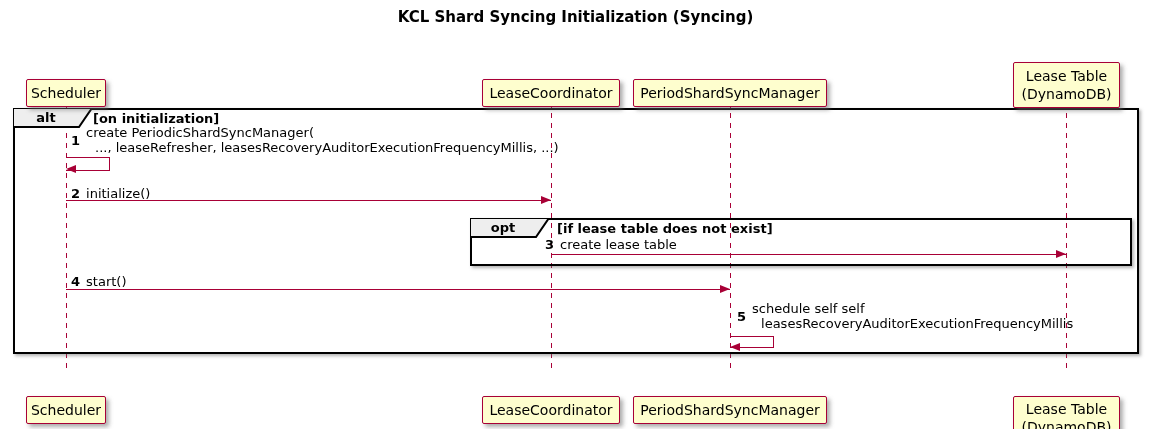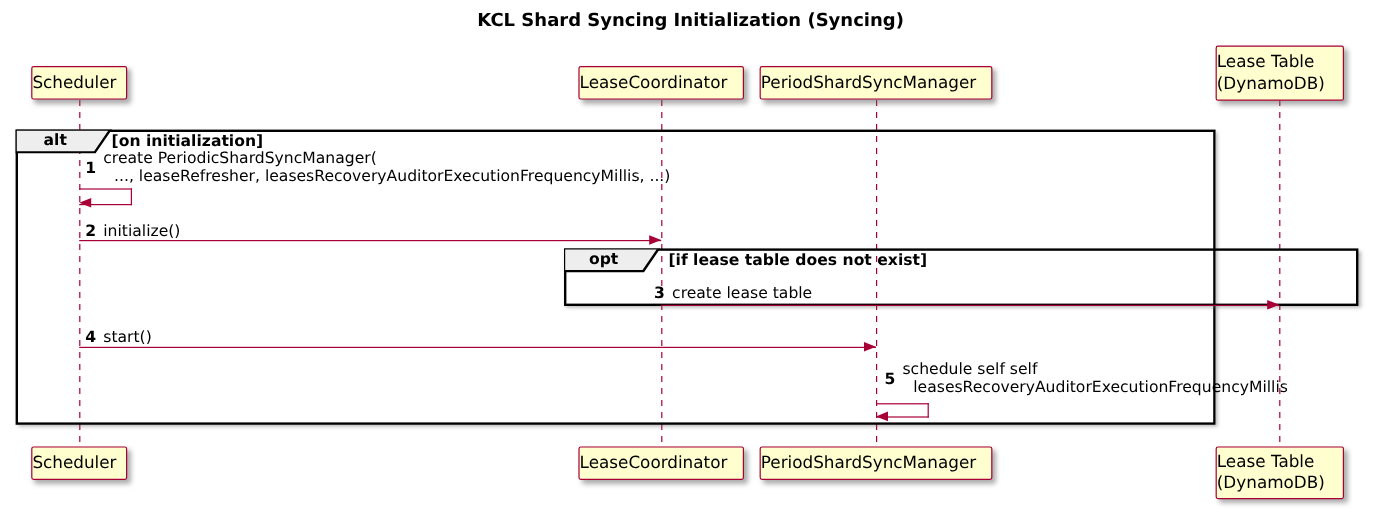--- a/index.html
+++ b/index.html
@@ -16,22 +16,22 @@
 
   .title{position:absolute;top:8px;left:0;width:100%;text-align:center;
          font-size:15px;font-weight:bold;color:var(--text);}
 
   .lifeline{position:absolute;width:1px;top:83px;height:289px;
     background:repeating-linear-gradient(to bottom,var(--accent) 0 5px,transparent 5px 10px);}
 
   .pbox{position:absolute;background:var(--participant-fill);
         border:1.6px solid var(--accent);border-radius:2px;
         box-shadow:3px 3px 4px rgba(105,105,105,.55);
-        display:flex;flex-direction:column;align-items:flex-start;justify-content:center;
-        font-size:14px;line-height:1.3;text-align:center;z-index:4;}
+        display:flex;flex-direction:column;align-items:center;justify-content:center;
+        font-size:14px;line-height:1.3;text-align:center;z-index:4;margin-top:24px;}
 
   .frame{position:absolute;border:2px solid var(--frame-border);
          box-shadow:2px 2px 3px rgba(105,105,105,.5);z-index:1;}
   .pent{position:absolute;left:-2px;top:-2px;z-index:2;}
   .op-label{position:absolute;left:0;top:-1px;width:62px;text-align:center;
             font-size:13px;font-weight:bold;line-height:18px;z-index:3;}
   .cond{position:absolute;top:-1px;font-size:13px;font-weight:bold;line-height:19px;z-index:3;white-space:nowrap;}
 
   .msg{position:absolute;display:flex;align-items:center;gap:6px;font-size:13px;z-index:3;white-space:nowrap;}
   .msg .num{font-weight:bold;}
@@ -78,29 +78,29 @@
     <span>LeaseCoordinator</span>
   </div>
   <div class="pbox" style="left:633px;top:372px;width:194px;height:28px;">
     <span>PeriodShardSyncManager</span>
   </div>
   <div class="pbox" style="left:1013px;top:372px;width:107px;height:44px;">
     <span>Lease Table</span>
     <span>(DynamoDB)</span>
   </div>
 
-  <div class="frame" style="left:13px;top:108px;width:1000px;height:246px;">
+  <div class="frame" style="left:13px;top:108px;width:1126px;height:246px;">
     <svg class="pent" width="81" height="20">
       <polygon points="0,0 79,0 66,19 0,19" fill="var(--frame-label-fill)" stroke="var(--frame-border)" stroke-width="2"></polygon>
     </svg>
     <span class="op-label">alt</span>
     <span class="cond" style="left:78px;">[on initialization]</span>
   </div>
 
-  <div class="frame" style="left:470px;top:207px;width:662px;height:48px;">
+  <div class="frame" style="left:470px;top:218px;width:662px;height:48px;">
     <svg class="pent" width="81" height="20">
       <polygon points="0,0 79,0 66,19 0,19" fill="var(--frame-label-fill)" stroke="var(--frame-border)" stroke-width="2"></polygon>
     </svg>
     <span class="op-label">opt</span>
     <span class="cond" style="left:85px;">[if lease table does not exist]</span>
   </div>
 
   <div class="msg" style="left:71px;top:125px;">
     <span class="num">1</span>
     <span class="mlines">

